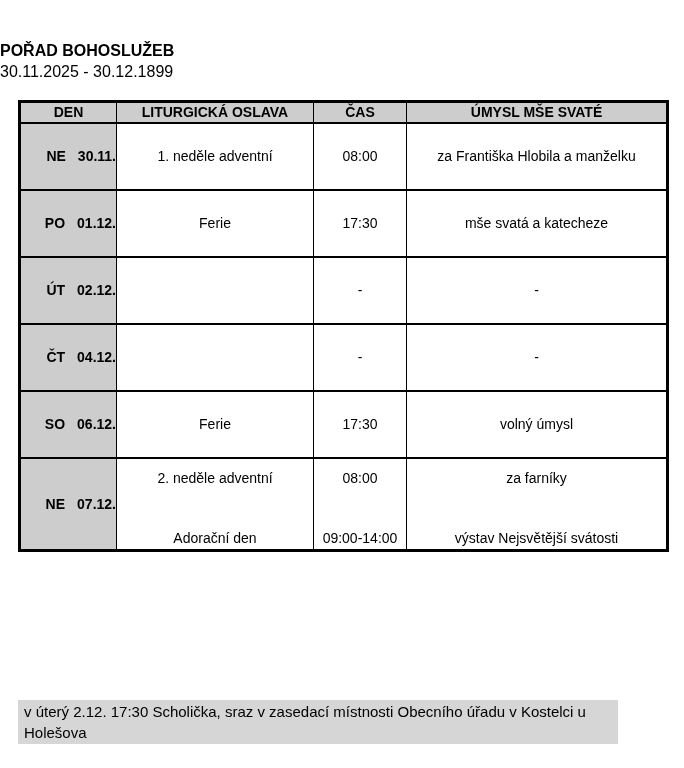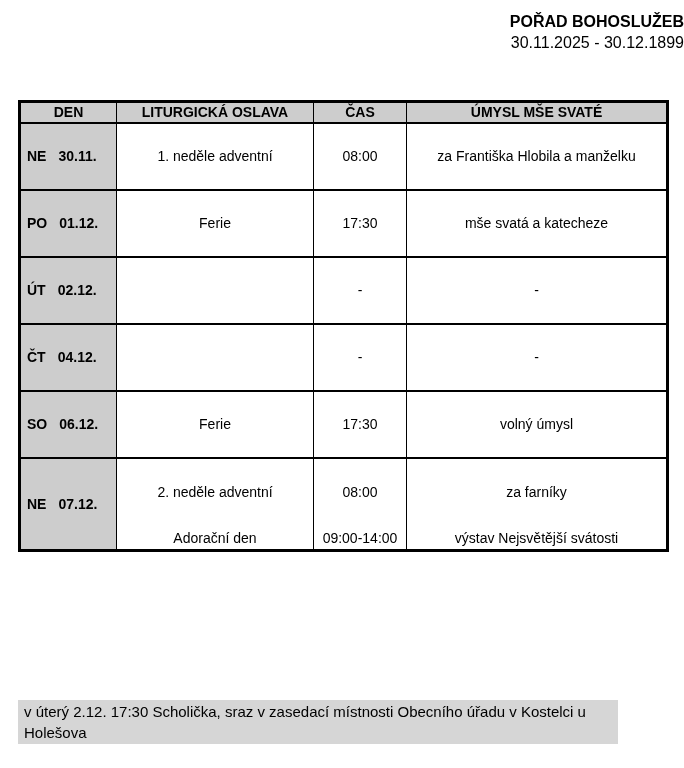--- a/index.html
+++ b/index.html
@@ -5,22 +5,22 @@
   * { box-sizing: border-box; }
   html, body { margin: 0; padding: 0; }
   body {
     width: 684px; height: 768px;
     background: #ffffff;
     font-family: "Liberation Sans", "DejaVu Sans", sans-serif;
     color: #000;
     position: relative;
   }
   .titles {
-    position: absolute; top: 11px; left: 0; width: 100%;
-    text-align: right;
+    position: absolute; top: 40px; left: 0; width: 100%;
+    text-align: left;
   }
   .title-bold { font-weight: 700; font-size: 16px; line-height: 21px; }
   .title-reg  { font-weight: 400; font-size: 16px; line-height: 21px; }
 
   table.schedule {
     position: absolute; top: 100px; left: 18px;
     width: 648px;
     border-collapse: collapse;
     table-layout: fixed;
     border: 3px solid #000;
@@ -36,29 +36,29 @@
   .schedule thead tr { height: 21px; border-bottom: 2px solid #000; }
   .schedule th {
     background: #cdcdcd;
     font-weight: 700;
   }
   .schedule tbody tr { border-top: 2px solid #000; height: 67px; }
   .schedule tbody tr.last { height: 93px; }
   td.den {
     background: #cdcdcd;
     font-weight: 700;
-    text-align: left;
+    text-align: right;
     padding-left: 6px;
   }
   td.den .date { margin-left: 12px; }
   td.liturgy { padding: 0 10px; line-height: 19px; }
   .dbl {
     display: flex; flex-direction: column; justify-content: space-between;
     height: 90px;
-    padding: 24px 0 2px 0;
+    padding: 10px 0 2px 0;
     line-height: 18px;
   }
   .note {
     position: absolute; top: 700px; left: 18px;
     width: 600px; min-height: 44px;
     background: #d6d6d6;
     font-size: 15px; line-height: 21px;
     padding: 1px 6px;
   }
 </style>

